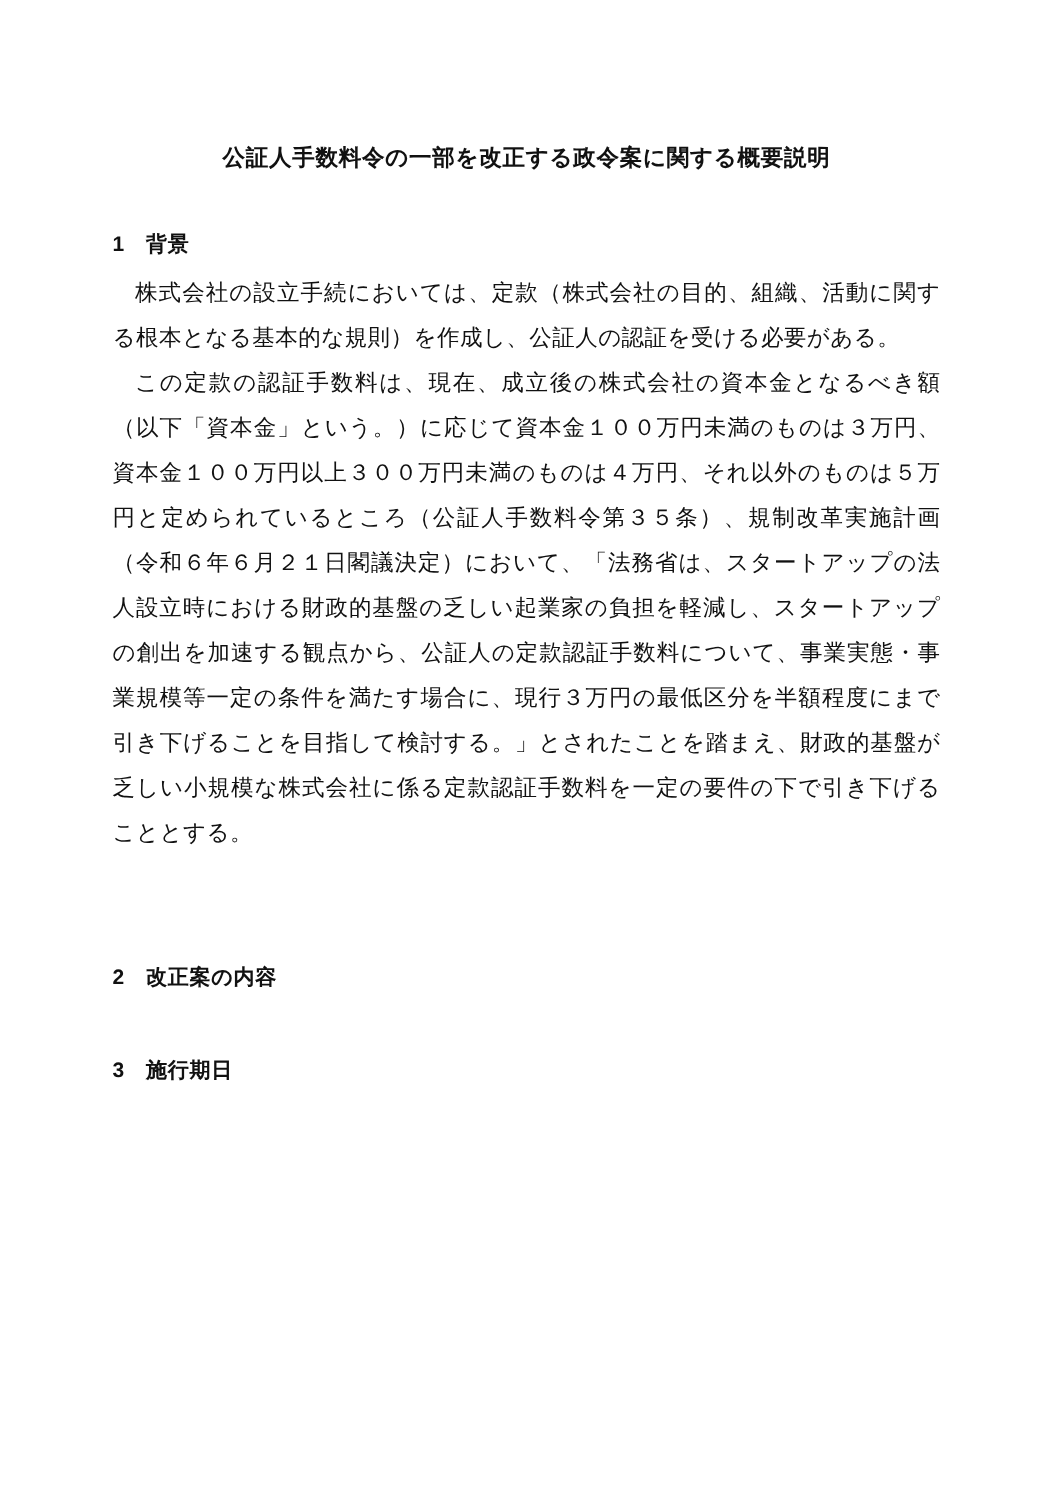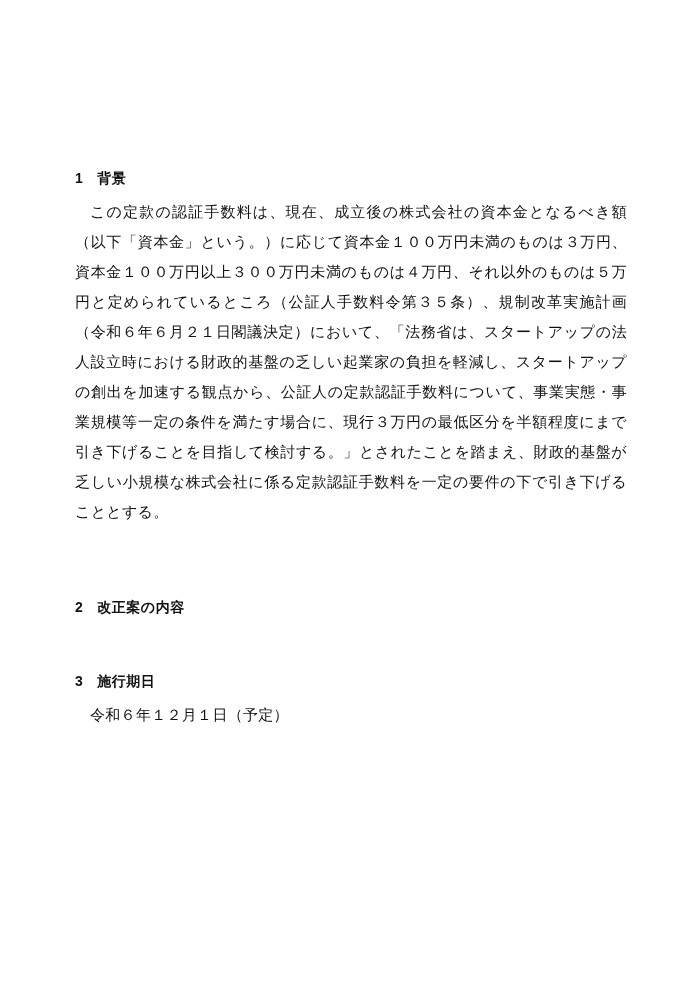--- a/index.html
+++ b/index.html
@@ -18,23 +18,23 @@
   }
   .doc-title {
     font-family: "Liberation Sans", "DejaVu Sans", sans-serif;
     font-size: 15px;
     font-weight: bold;
     text-align: center;
     letter-spacing: 0.5px;
     line-height: 22px;
   }
   .sec { display: block; }
-  .sec-1 { margin-top: 73px; }
+  .sec-1 { margin-top: 35px; }
   .sec-2 { margin-top: 70px; }
-  .sec-3 { margin-top: 54px; }
+  .sec-3 { margin-top: 42px; }
   .sec-head {
     font-family: "Liberation Sans", "DejaVu Sans", sans-serif;
     font-size: 14px;
     font-weight: bold;
     line-height: 20px;
     letter-spacing: 0.5px;
     margin-bottom: 9px;
   }
   .sec-num {
     display: inline-block;
@@ -46,34 +46,35 @@
     letter-spacing: 0.3px;
     text-indent: 1em;
     text-align: justify;
   }
 </style>
 </head>
 <body>
 
 <div class="page">
 
+  <h1 class="doc-title">公証人手数料令の一部を改正する政令案に関する概要説明</h1>
 
   <section class="sec sec-1">
     <h2 class="sec-head">
       <span class="sec-num">1</span><span class="sec-label">背景</span>
     </h2>
+    <p class="para">株式会社の設立手続においては、定款（株式会社の目的、組織、活動に関する根本となる基本的な規則）を作成し、公証人の認証を受ける必要がある。</p>
     <p class="para">この定款の認証手数料は、現在、成立後の株式会社の資本金となるべき額（以下「資本金」という。）に応じて資本金１００万円未満のものは３万円、資本金１００万円以上３００万円未満のものは４万円、それ以外のものは５万円と定められているところ（公証人手数料令第３５条）、規制改革実施計画（令和６年６月２１日閣議決定）において、「法務省は、スタートアップの法人設立時における財政的基盤の乏しい起業家の負担を軽減し、スタートアップの創出を加速する観点から、公証人の定款認証手数料について、事業実態・事業規模等一定の条件を満たす場合に、現行３万円の最低区分を半額程度にまで引き下げることを目指して検討する。」とされたことを踏まえ、財政的基盤が乏しい小規模な株式会社に係る定款認証手数料を一定の要件の下で引き下げることとする。</p>
   </section>
 
   <section class="sec sec-2">
     <h2 class="sec-head">
       <span class="sec-num">2</span><span class="sec-label">改正案の内容</span>
     </h2>
   </section>
 
   <section class="sec sec-3">
     <h2 class="sec-head">
       <span class="sec-num">3</span><span class="sec-label">施行期日</span>
     </h2>
-    <p class="para">令和６年１２月１日（予定）</p>
   </section>
 
 </div>
 
 </body></html>

